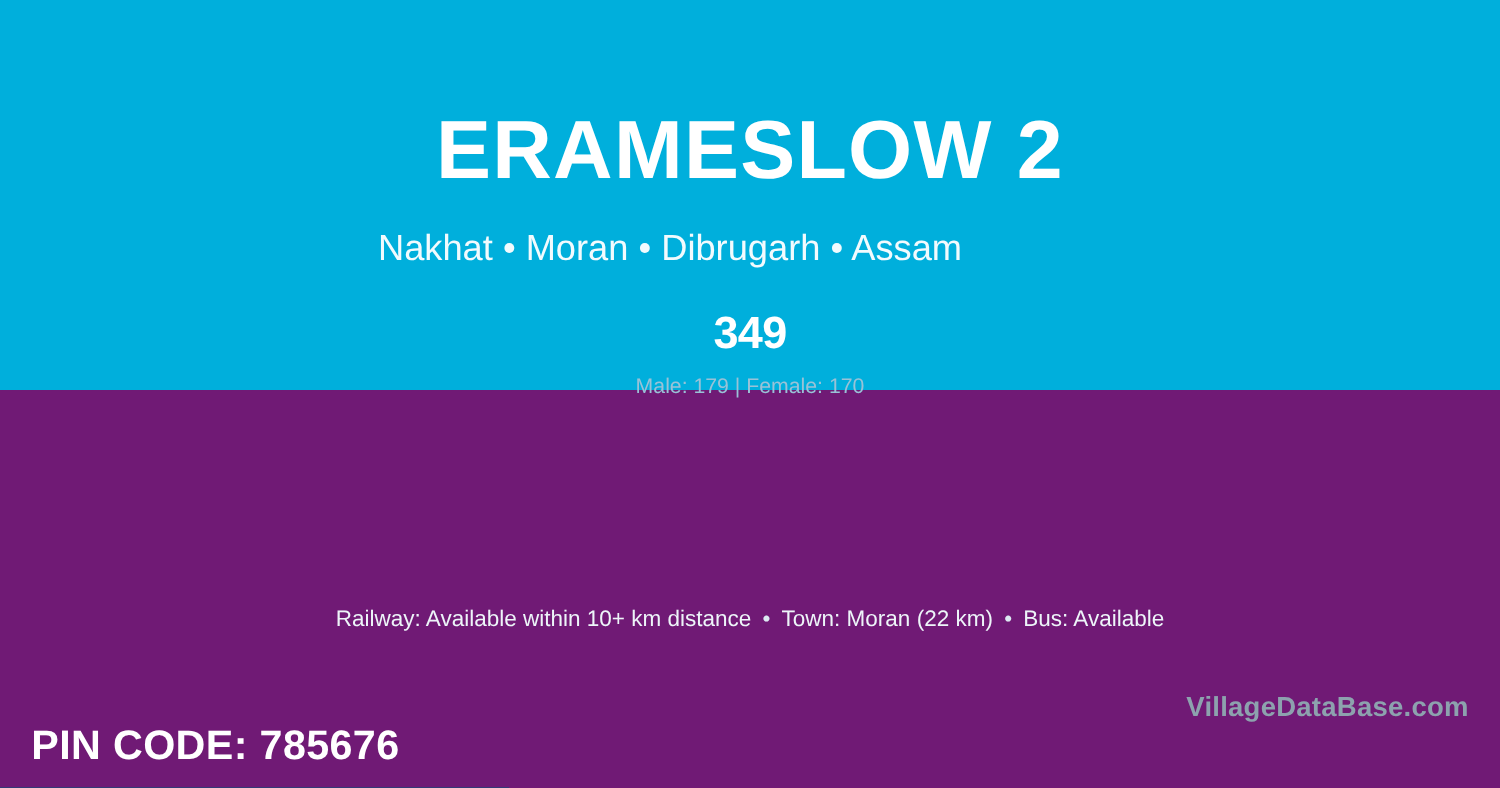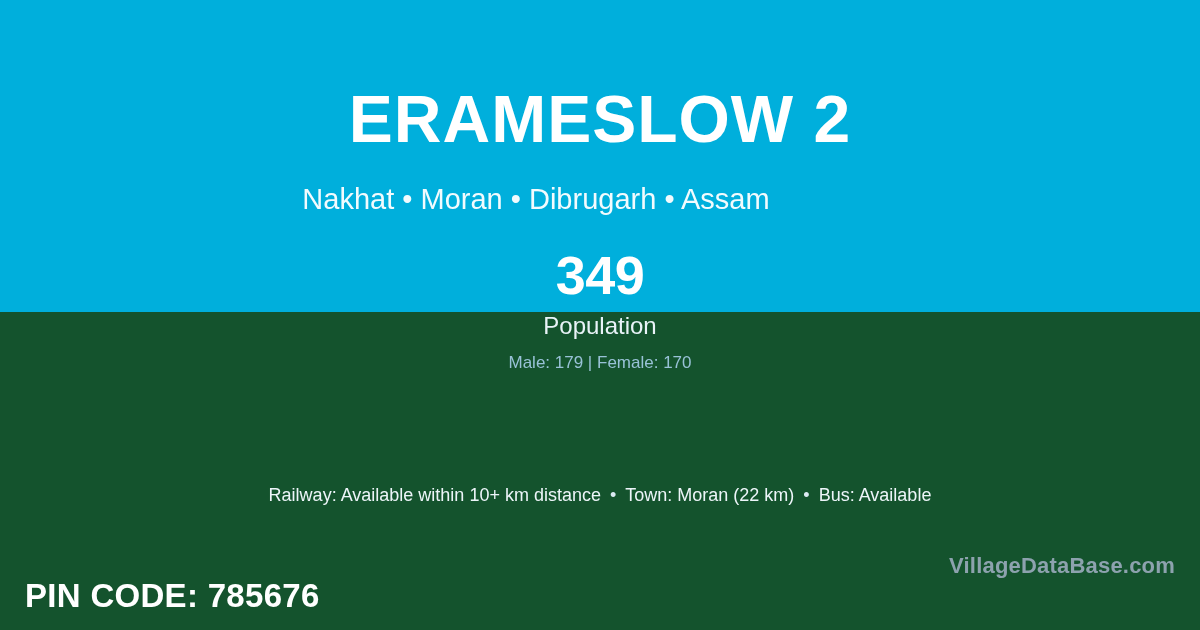--- a/index.html
+++ b/index.html
@@ -6,21 +6,21 @@
   * { margin:0; padding:0; box-sizing:border-box; }
   html, body {
     width:1200px; height:630px;
     font-family:"Liberation Sans", sans-serif;
     background:#05527C;
     overflow:hidden;
   }
   #card {
     position:relative;
     width:1200px; height:630px;
-    background:#14532d;
+    background:#701a75;
   }
   
   #hero-band {
     position:absolute; left:0; top:0;
     width:1200px; height:312px;
     background:#00AFDC;
   }
   #title {
     position:absolute; left:0; top:86px; width:1200px;
     text-align:center;
@@ -45,21 +45,21 @@
     position:absolute; left:0; top:245px;
     width:1200px;
     display:flex;
   }
   .stat {
     flex:1 1 0;
     text-align:center;
     position:relative;
   }
   .stat-value {
-    font-size:54px;
+    font-size:36px;
     font-weight:bold;
     color:#FFFFFF;
     line-height:1.14;
     letter-spacing:-0.5px;
     white-space:nowrap;
   }
   .stat-label {
     margin-top:5px;
     font-size:24px;
     font-weight:normal;
@@ -116,21 +116,20 @@
 
   <div id="hero-band"></div>
 
   <div id="title">ERAMESLOW 2</div>
   <div id="subtitle">Nakhat • Moran • Dibrugarh • Assam</div>
 
   <div id="stats">
 
     <div class="stat">
       <div class="stat-value">349</div>
-      <div class="stat-label">Population</div>
       <div class="stat-sub">Male: 179 | Female: 170</div>
     </div>
 
 
 
   </div>
 
   <div id="facilities"><span>Railway: Available within 10+ km distance</span><span class="sep">•</span><span>Town: Moran (22 km)</span><span class="sep">•</span><span>Bus: Available</span></div>
 
   <div id="pin-code">PIN CODE: 785676</div>

